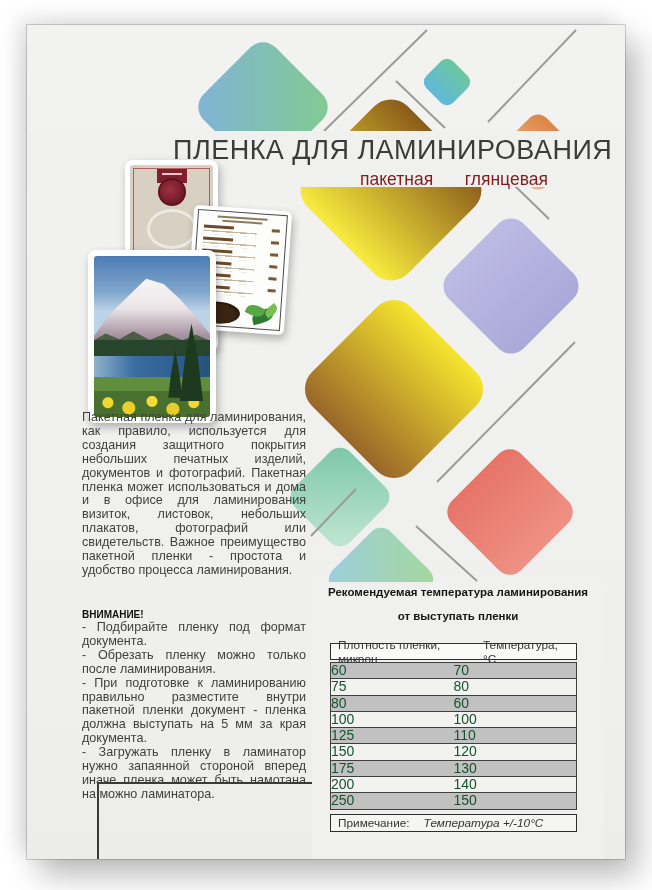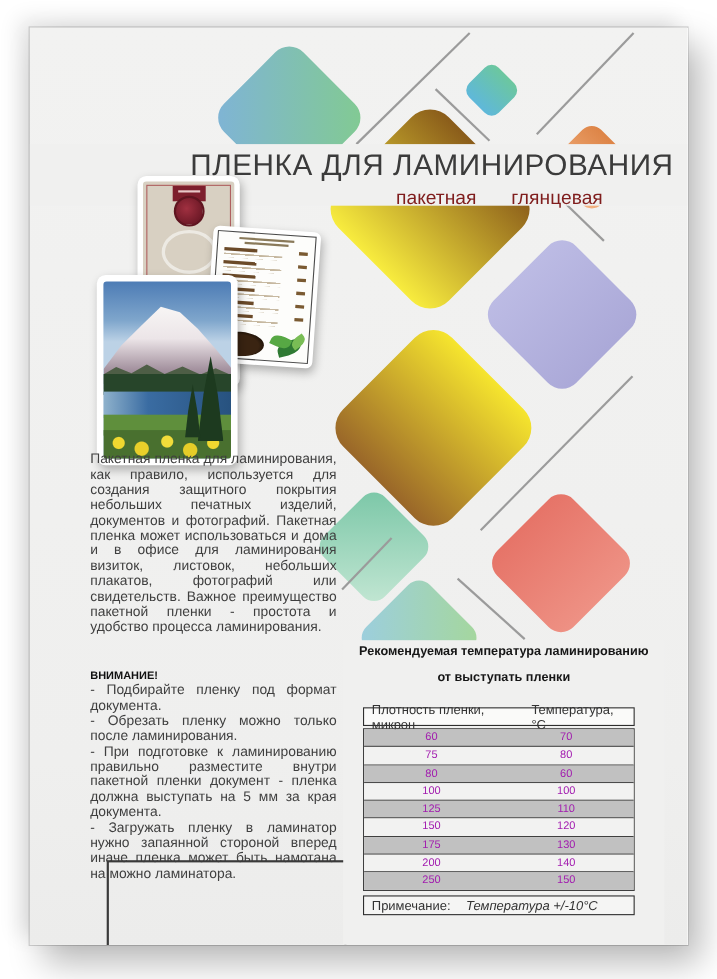--- a/index.html
+++ b/index.html
@@ -106,21 +106,21 @@
   .section{position:absolute;left:285px;top:557px;width:292px;height:277px;background:#f0f0ef;}
   .sec-h{position:absolute;left:0;width:100%;text-align:center;font-weight:bold;font-size:11.5px;color:#161616;}
   .sec-h1{top:4px;} .sec-h2{top:28px;}
   .thead{position:absolute;left:18px;top:61px;width:247px;height:17px;background:#fafaf9;
          border:1px solid #2e2e2e;box-sizing:border-box;display:flex;align-items:center;
          justify-content:space-between;padding:0 5px 0 7px;font-size:11.8px;color:#333;}
   .rows{position:absolute;left:18px;top:80px;width:247px;border:1px solid #3f3f3f;box-sizing:border-box;}
   .trow{display:flex;height:15.3px;border-bottom:1px solid #3f3f3f;background:#f2f2f1;}
   .trow:last-child{border-bottom:none;}
   .trow.alt{background:#c1c1c1;}
-  .tc{width:50%;text-align:center;font-size:10px;line-height:15px;color:#a21caf;}
+  .tc{width:50%;text-align:left;font-size:14px;line-height:15px;color:#14532d;}
   .note{position:absolute;left:18px;top:232px;width:247px;height:18px;background:#f5f5f4;
         border:1px solid #2e2e2e;box-sizing:border-box;display:flex;align-items:center;
         padding-left:7px;font-size:11.8px;color:#333;}
   .note .nv{margin-left:14px;font-style:italic;}
 </style>
 </head>
 <body>
 
 <div class="page">
 
@@ -221,21 +221,21 @@
     <h3>ВНИМАНИЕ!</h3>
     <p>- Подбирайте пленку под формат документа.</p>
     <p>- Обрезать пленку можно только после ламинирования.</p>
     <p>- При подготовке к ламинированию правильно разместите внутри пакетной пленки документ - пленка должна выступать на 5 мм за края документа.</p>
     <p>- Загружать пленку в ламинатор нужно запаянной стороной вперед иначе пленка может быть намотана на можно ламинатора.</p>
   </div>
 
   <div class="empty-box"></div>
 
   <div class="section">
-    <div class="sec-h sec-h1">Рекомендуемая температура ламинированию</div>
+    <div class="sec-h sec-h1">Рекомендуемая температура ламинирования</div>
     <div class="sec-h sec-h2">от выступать пленки</div>
 
     <div class="thead">
       <span>Плотность пленки, микрон</span>
       <span>Температура,°С</span>
     </div>
 
     <div class="rows">
       <div class="trow alt">
           <div class="tc">60</div>

